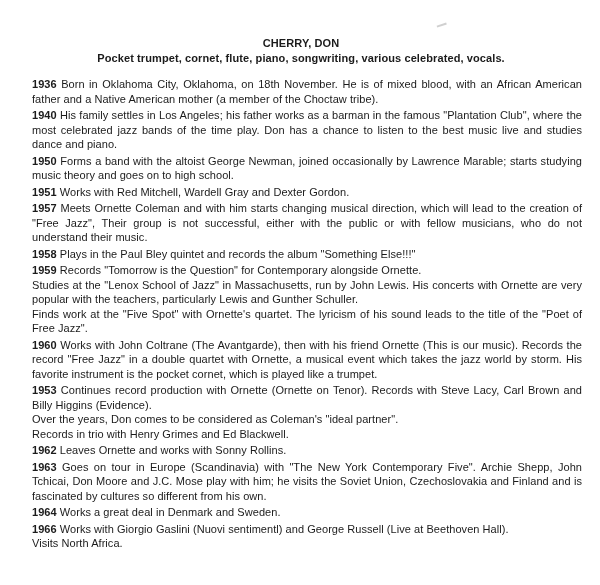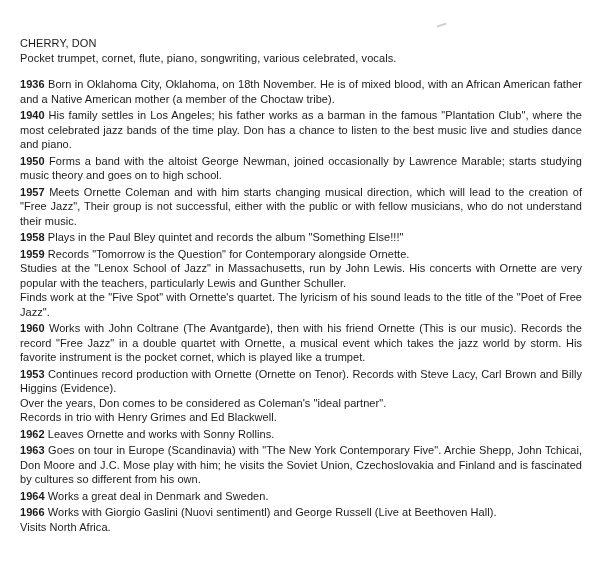--- a/index.html
+++ b/index.html
@@ -21,26 +21,27 @@
     top: 36px;
     left: 20px;
     width: 562px;
   }
   .doc-header {
     margin-bottom: 12px;
   }
   .doc-title, .doc-subtitle {
     font-size: 11px;
     line-height: 14.5px;
-    font-weight: normal;
+    font-weight: bold;
     margin: 0;
     letter-spacing: 0.1px;
+    text-align: center;
   }
   .entry {
-    margin: 0 0 2px 0;
+    margin: 0 0 2px 12px;
   }
   .para {
     margin: 0;
     font-size: 11px;
     line-height: 14.5px;
     text-align: justify;
     letter-spacing: 0.05px;
   }
   .year {
     font-weight: bold;
@@ -70,20 +71,23 @@
       <div class="entry">
         <p class="para"><span class="year">1936</span> Born in Oklahoma City, Oklahoma, on 18th November. He is of mixed blood, with an African American father and a Native American mother (a member of the Choctaw tribe).</p>
       </div>
       <div class="entry">
         <p class="para"><span class="year">1940</span> His family settles in Los Angeles; his father works as a barman in the famous "Plantation Club", where the most celebrated jazz bands of the time play. Don has a chance to listen to the best music live and studies dance and piano.</p>
       </div>
       <div class="entry">
         <p class="para"><span class="year">1950</span> Forms a band with the altoist George Newman, joined occasionally by Lawrence Marable; starts studying music theory and goes on to high school.</p>
       </div>
       <div class="entry">
+        <p class="para"><span class="year">1951</span> Works with Red Mitchell, Wardell Gray and Dexter Gordon.</p>
+      </div>
+      <div class="entry">
         <p class="para"><span class="year">1957</span> Meets Ornette Coleman and with him starts changing musical direction, which will lead to the creation of "Free Jazz", Their group is not successful, either with the public or with fellow musicians, who do not understand their music.</p>
       </div>
       <div class="entry">
         <p class="para"><span class="year">1958</span> Plays in the Paul Bley quintet and records the album "Something Else!!!"</p>
       </div>
       <div class="entry">
         <p class="para"><span class="year">1959</span> Records "Tomorrow is the Question" for Contemporary alongside Ornette.</p>
         <p class="para">Studies at the "Lenox School of Jazz" in Massachusetts, run by John Lewis. His concerts with Ornette are very popular with the teachers, particularly Lewis and Gunther Schuller.</p>
         <p class="para">Finds work at the "Five Spot" with Ornette's quartet. The lyricism of his sound leads to the title of the "Poet of Free Jazz".</p>
       </div>

